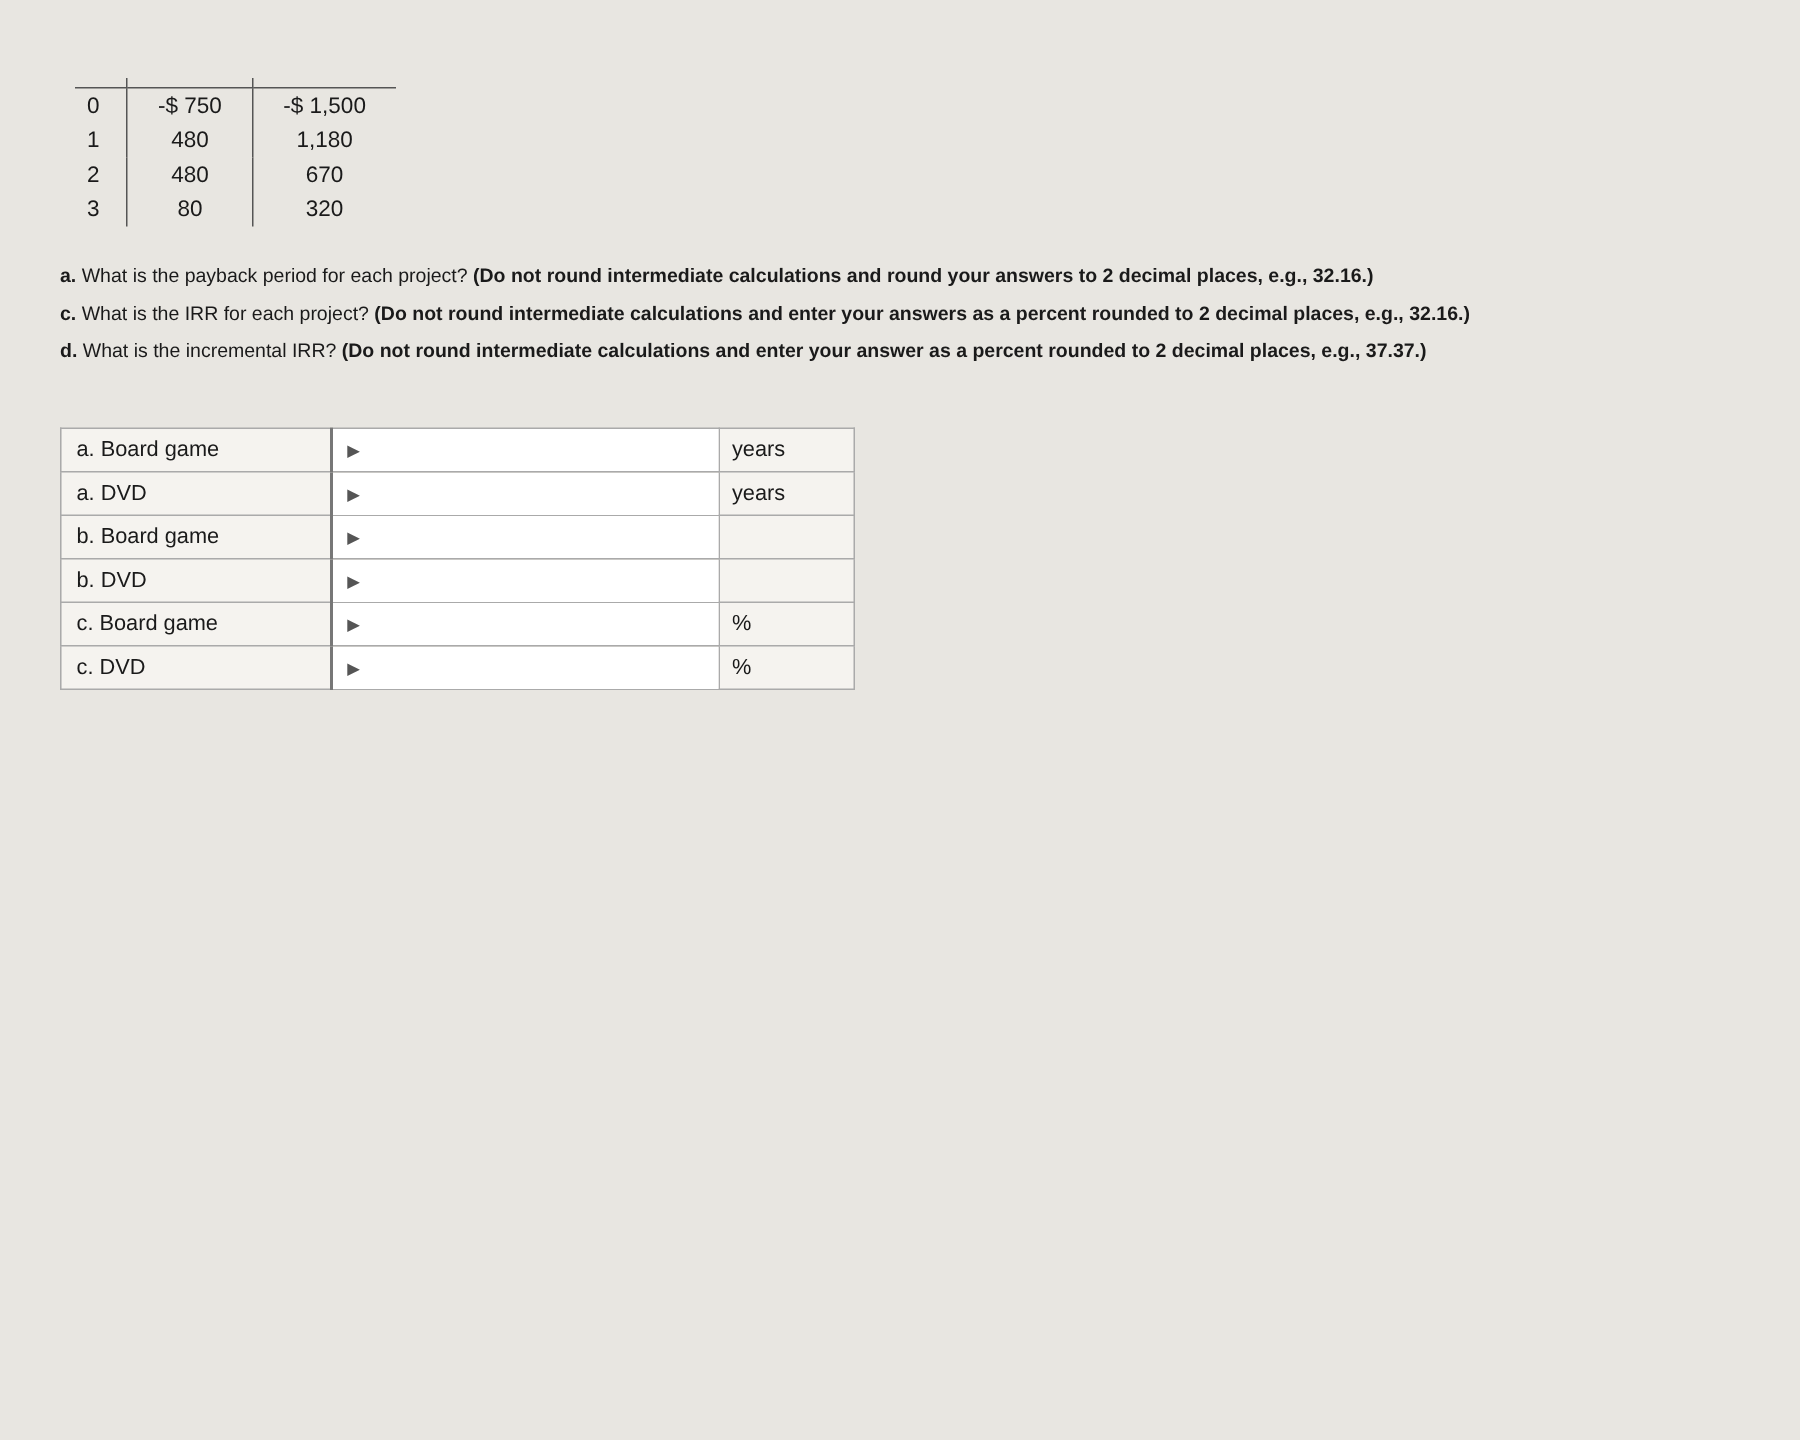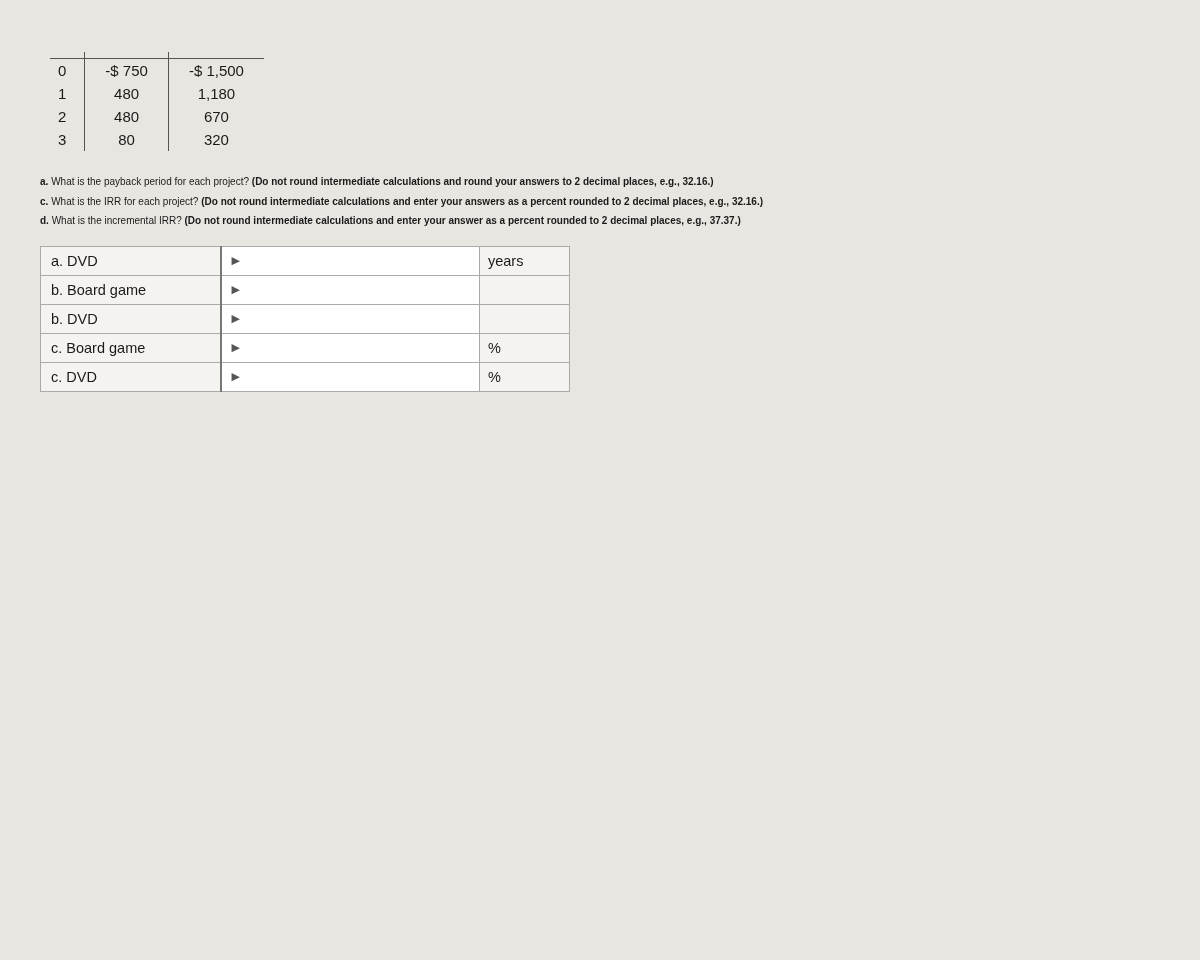--- a/index.html
+++ b/index.html
@@ -59,22 +59,22 @@
       padding-right: 18px;
     }
 
     .cashflow-table .col-boardgame {
       border-right: 1px solid #555;
     }
 
     
     .questions {
       line-height: 1.75;
-      margin-bottom: 16px;
-      font-size: 10px;
+      margin-bottom: 40px;
+      font-size: 13px;
     }
 
     .questions p {
       margin-bottom: 2px;
       padding-left: 0;
     }
 
     .questions .bold-part {
       font-weight: bold;
     }
@@ -198,20 +198,30 @@
   <p>
     <span class="question-label">d. </span>
     <span>What is the incremental IRR? </span>
     <span class="bold-part">(Do not round intermediate calculations and enter your answer as a percent rounded to 2 decimal places, e.g., 37.37.)</span>
   </p>
 </div>
 
 <div class="answer-section">
   <table class="answer-table">
     <tbody id="answer-tbody">
+    <tr>
+          <td class="label-cell">a. Board game</td>
+          <td class="input-cell">
+            <div class="input-wrapper">
+              <span class="input-arrow">▶</span>
+              <input type="text" style="">
+            </div>
+          </td>
+          <td class="unit-cell">years</td>
+        </tr>
         <tr>
           <td class="label-cell">a. DVD</td>
           <td class="input-cell">
             <div class="input-wrapper">
               <span class="input-arrow">▶</span>
               <input type="text" style="">
             </div>
           </td>
           <td class="unit-cell">years</td>
         </tr>

